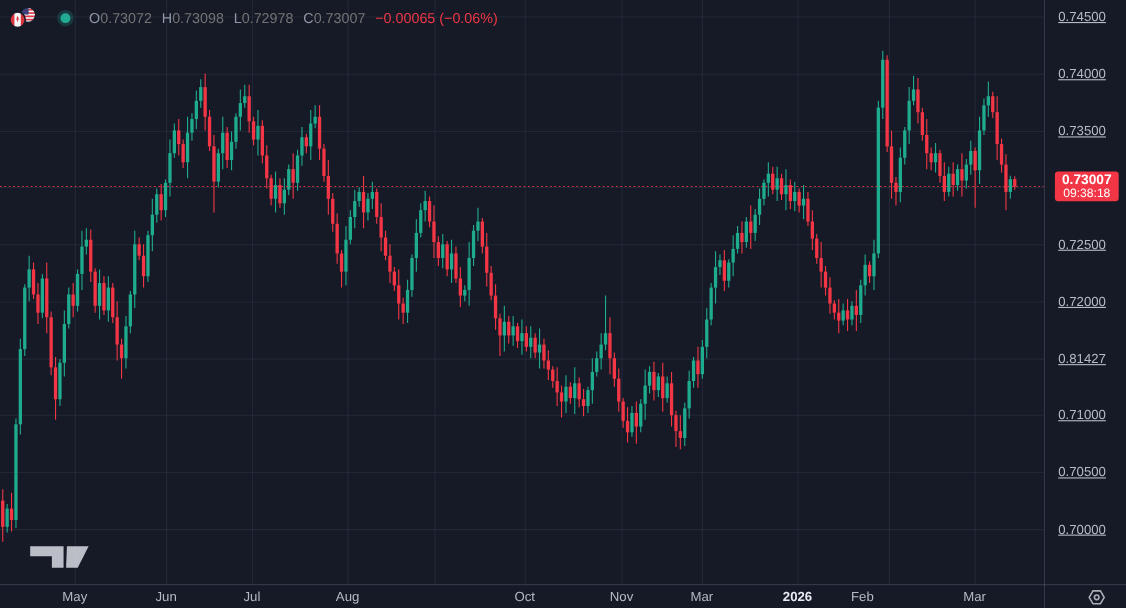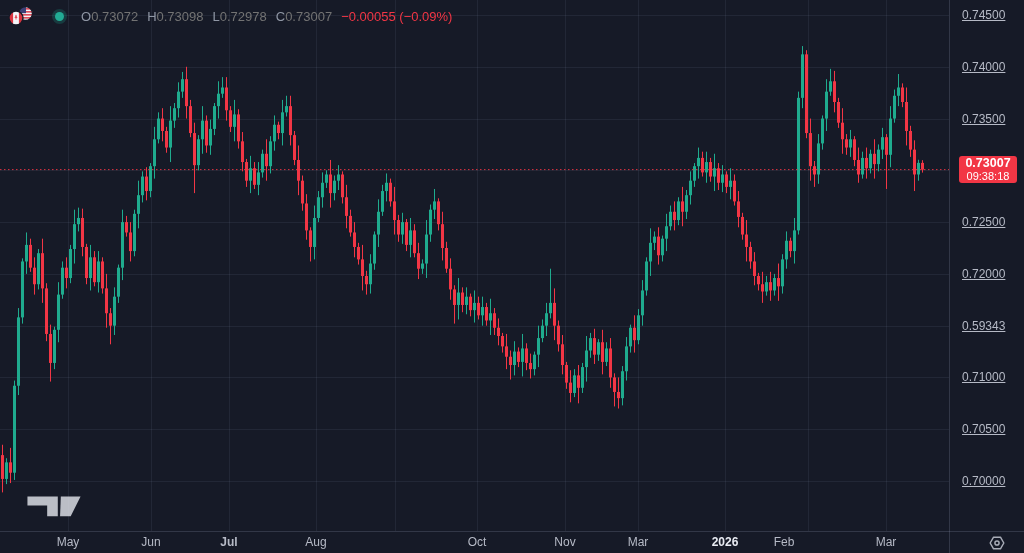--- a/index.html
+++ b/index.html
@@ -1043,40 +1043,40 @@
           <span class="val">0.73098</span>
         </span>
       <span class="lg">
           <span class="lbl">L</span>
           <span class="val">0.72978</span>
         </span>
       <span class="lg">
           <span class="lbl">C</span>
           <span class="val">0.73007</span>
         </span>
-      <span class="chg">−0.00055 (−0.09%)</span>
+      <span class="chg">−0.00065 (−0.06%)</span>
     </span>
   </div>
 
   <div class="price-axis" id="price-axis">
       <div class="price-tick" style="top: 8px;">0.74500</div>
       <div class="price-tick" style="top: 59.7778px;">0.74000</div>
       <div class="price-tick" style="top: 111.556px;">0.73500</div>
       <div class="price-tick" style="top: 163.333px;">0.73000</div>
       <div class="price-tick" style="top: 215.111px;">0.72500</div>
       <div class="price-tick" style="top: 266.889px;">0.72000</div>
-      <div class="price-tick" style="top: 318.667px;">0.59343</div>
+      <div class="price-tick" style="top: 318.667px;">0.81427</div>
       <div class="price-tick" style="top: 370.444px;">0.71000</div>
       <div class="price-tick" style="top: 422.222px;">0.70500</div>
       <div class="price-tick" style="top: 474px;">0.70000</div>
     </div>
   <div class="time-axis" id="time-axis">
       <div class="time-tick" style="left: 68px;">May</div>
       <div class="time-tick" style="left: 151px;">Jun</div>
-      <div class="time-tick" style="left: 229px; font-weight: bold;">Jul</div>
+      <div class="time-tick" style="left: 229px;">Jul</div>
       <div class="time-tick" style="left: 316px;">Aug</div>
       <div class="time-tick" style="left: 395px; margin-top: 16px;">Sep</div>
       <div class="time-tick" style="left: 477px;">Oct</div>
       <div class="time-tick" style="left: 565px;">Nov</div>
       <div class="time-tick" style="left: 638px;">Mar</div>
       <div class="time-tick year" style="left: 725px;">2026</div>
       <div class="time-tick" style="left: 784px;">Feb</div>
       <div class="time-tick" style="left: 886px;">Mar</div>
     </div>
 

